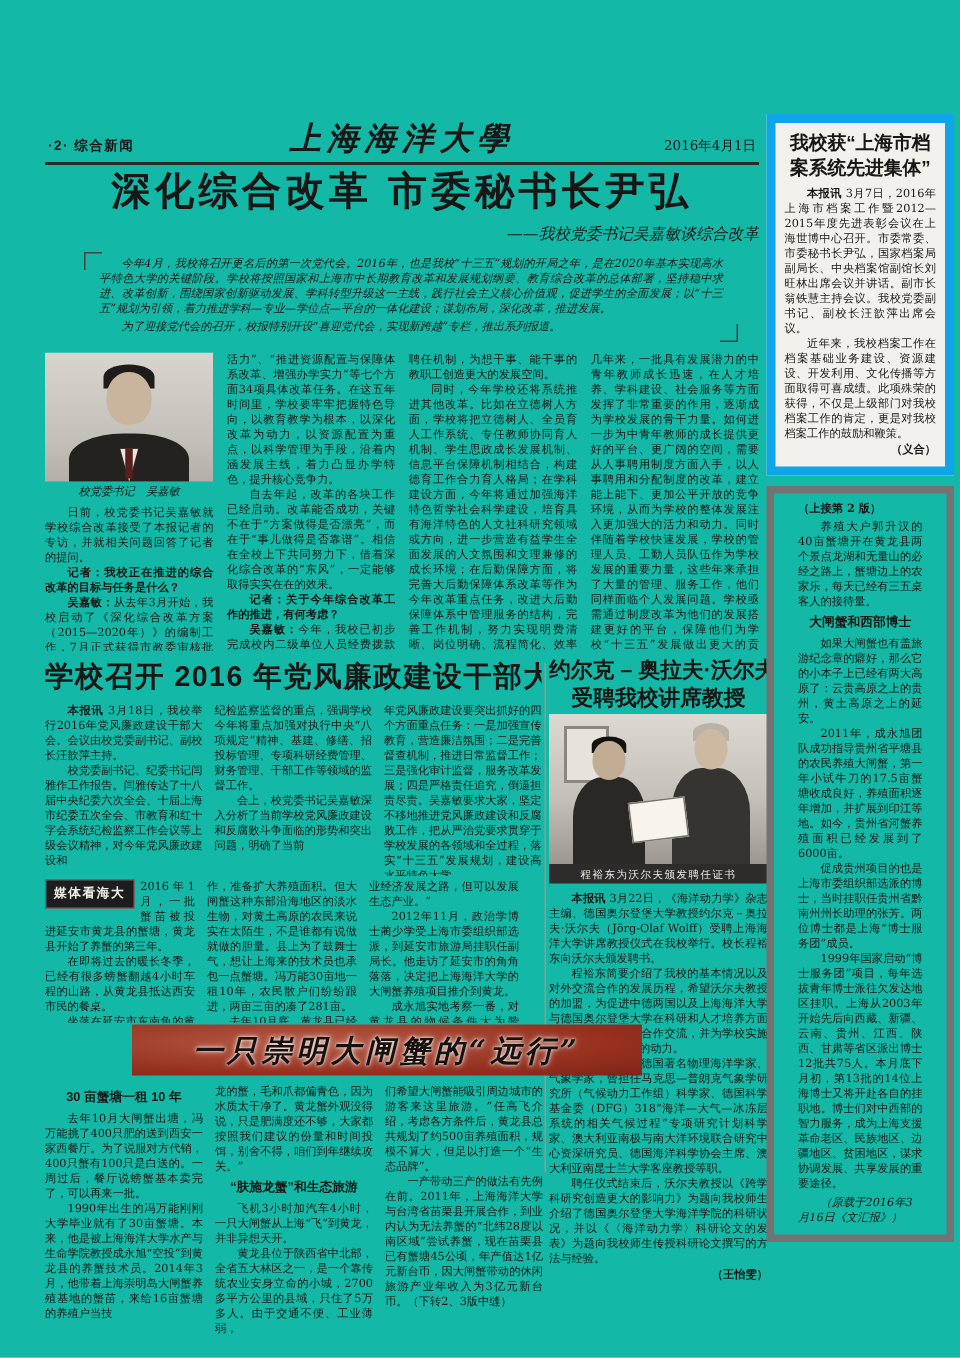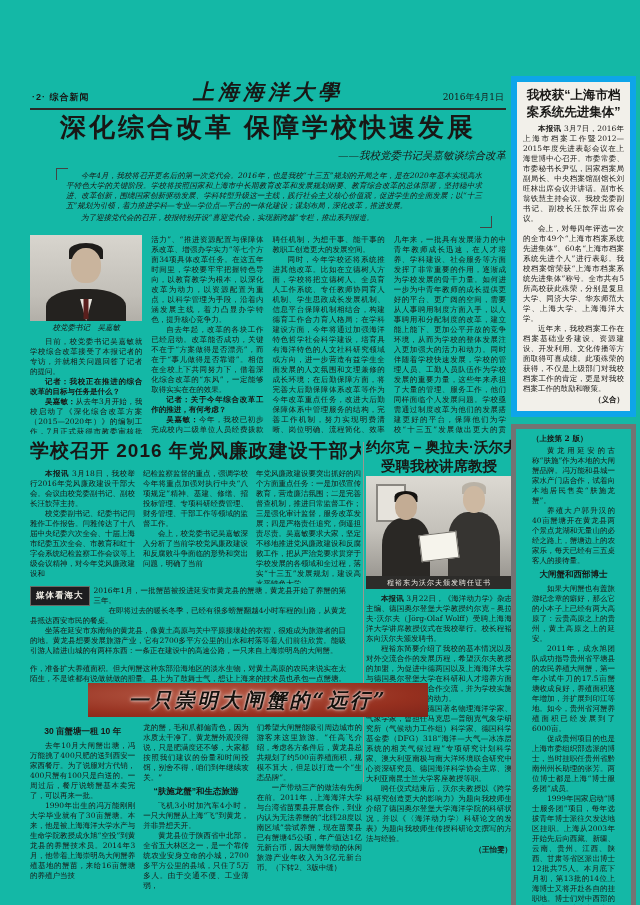--- a/index.html
+++ b/index.html
@@ -40,21 +40,21 @@
   .photo-cap{font-size:7.5px;text-align:center;font-style:italic;margin:2px 0 4px;}
 
   
   .party-article{position:absolute;left:30px;top:438px;width:331px;height:146px;overflow:hidden;}
   .party-article h2{margin:0 0 5px;font-size:19px;font-weight:bold;text-align:center;letter-spacing:1px;font-family:"Liberation Sans",sans-serif;white-space:nowrap;}
   .cols3{display:flex;gap:8px;}
   .cols3 .col{flex:1;min-width:0;}
 
   
   .crab{position:absolute;left:30px;top:586px;width:332px;height:315px;}
-  .crab .secA{position:absolute;left:0;right:16px;top:0;height:96px;overflow:hidden;flex-direction:column;}
+  .crab .secA{position:absolute;left:0;right:16px;top:0;height:96px;overflow:hidden;}
   .crab .secB{position:absolute;left:0;right:0;top:137px;height:176px;overflow:hidden;}
   .badge{float:left;background:#1d1d20;color:#efece4;border:1px solid #6a6a66;font-size:8.5px;font-weight:bold;letter-spacing:1px;padding:3px 5px;margin:0 4px 2px 0;font-family:"Liberation Sans",sans-serif;}
   .crab-banner{position:absolute;left:58px;top:97px;width:340px;height:34px;z-index:6;display:flex;align-items:center;justify-content:center;background:radial-gradient(ellipse at 35% 35%,#b55a46 0%,#96301f 65%,#7e241a 100%);font-size:20px;font-weight:bold;font-style:italic;letter-spacing:3px;color:#17120e;text-shadow:0 0 2px rgba(255,255,255,.95),0 0 4px rgba(255,255,255,.7);white-space:nowrap;}
 
   
   .wolf{position:absolute;left:366px;top:438px;width:146px;height:444px;overflow:hidden;}
   .wolf h3{margin:0;font-size:14.5px;line-height:19px;font-weight:bold;text-align:center;font-family:"Liberation Sans",sans-serif;white-space:nowrap;}
   .ceremony{position:relative;height:100px;margin-top:5px;background:linear-gradient(180deg,#dcd9d2 0%,#c4c1ba 55%,#9b9892 100%);overflow:hidden;}
   .ceremony .frame{position:absolute;left:10px;top:8px;width:26px;height:34px;background:#e6e3dc;border:2px solid #8a8781;}
   .ceremony .fig1{position:absolute;left:16px;bottom:-6px;width:48px;height:64px;background:#2a2825;border-radius:42% 38% 0 0;}
@@ -82,21 +82,21 @@
 
 <div class="sheet">
 
   <div class="hdr">
     <div class="pagenum">·2·  综合新闻</div>
     <div class="masthead">上海海洋大學</div>
     <div class="date">2016年4月1日</div>
   </div>
 
   <section class="main-article bt">
-    <h1>深化综合改革  保障学校快速发展</h1>
+    <h1>深化综合改革  市委秘书长尹弘</h1>
     <div class="subtitle">——我校党委书记吴嘉敏谈综合改革</div>
     <div class="intro">
       <p>今年4月，我校将召开更名后的第一次党代会。2016年，也是我校“十三五”规划的开局之年，是在2020年基本实现高水平特色大学的关键阶段。学校将按照国家和上海市中长期教育改革和发展规划纲要、教育综合改革的总体部署，坚持稳中求进、改革创新，围绕国家创新驱动发展、学科转型升级这一主线，践行社会主义核心价值观，促进学生的全面发展；以“十三五”规划为引领，着力推进学科—专业—学位点—平台的一体化建设；谋划布局，深化改革，推进发展。</p>
       <p>为了迎接党代会的召开，校报特别开设“喜迎党代会，实现新跨越”专栏，推出系列报道。</p>
     </div>
     <div class="cols4">
       <div class="col">
         <figure class="portrait" style="margin:0">
           <span class="hair"></span>
           <span class="head"></span>
@@ -206,27 +206,25 @@
       <p>沃尔夫教授是德国著名物理海洋学家、气象学家，曾担任马克思—普朗克气象学研究所（气候动力工作组）科学家、德国科学基金委（DFG）318“海洋—大气—冰冻层系统的相关气候过程”专项研究计划科学家、澳大利亚南极与南大洋环境联合研究中心资深研究员、德国海洋科学协会主席、澳大利亚南昆士兰大学客座教授等职。</p>
       <p>聘任仪式结束后，沃尔夫教授以《跨学科研究创造更大的影响力》为题向我校师生介绍了德国奥尔登堡大学海洋学院的科研状况，并以《〈海洋动力学〉科研论文的发表》为题向我校师生传授科研论文撰写的方法与经验。</p>
       <span class="sig">（王怡雯）</span>
     </div>
   </section>
 
   <aside class="sidebar bt">
     <div class="sbox1">
       <div class="stitle">我校获“上海市档案系统先进集体”</div>
       <p><b class="lead">本报讯</b><span>  3月7日，2016年上海市档案工作暨2012—2015年度先进表彰会议在上海世博中心召开。市委常委、市委秘书长尹弘，国家档案局副局长、中央档案馆副馆长刘旺林出席会议并讲话。副市长翁铁慧主持会议。我校党委副书记、副校长汪歆萍出席会议。</span></p>
-      <p>会上，对每四年评选一次的全市49个“上海市档案系统先进集体”、60名“上海市档案系统先进个人”进行表彰。我校档案馆荣获“上海市档案系统先进集体”称号。全市共有5所高校获此殊荣，分别是复旦大学、同济大学、华东师范大学、上海大学、上海海洋大学。</p>
       <p>近年来，我校档案工作在档案基础业务建设、资源建设、开发利用、文化传播等方面取得可喜成绩。此项殊荣的获得，不仅是上级部门对我校档案工作的肯定，更是对我校档案工作的鼓励和鞭策。</p>
       <span class="sig">（义合）</span>
     </div>
     <div class="scont">
       <p class="contlabel">（上接第 2 版）</p>
-      <p>黄龙用延安的古称“肤施”作为本地的大闸蟹品牌。冯万能和县城一家水产门店合作，试着向本地居民售卖“肤施龙蟹”。</p>
       <p>养殖大户郭升汉的40亩蟹塘开在黄龙县两个景点龙湖和无量山的必经之路上，蟹塘边上的农家乐，每天已经有三五桌客人的接待量。</p>
       <div class="subhead">大闸蟹和西部博士</div>
       <p>如果大闸蟹也有盖旅游纪念章的癖好，那么它的小本子上已经有两大高原了：云贵高原之上的贵州，黄土高原之上的延安。</p>
       <p>2011年，成永旭团队成功指导贵州省平塘县的农民养殖大闸蟹，第一年小试牛刀的17.5亩蟹塘收成良好，养殖面积逐年增加，并扩展到印江等地。如今，贵州省河蟹养殖面积已经发展到了6000亩。</p>
       <p>促成贵州项目的也是上海市委组织部选派的博士，当时挂职任贵州省黔南州州长助理的张芳。两位博士都是上海“博士服务团”成员。</p>
       <p>1999年国家启动“博士服务团”项目，每年选拔青年博士派往欠发达地区挂职。上海从2003年开始先后向西藏、新疆、云南、贵州、江西、陕西、甘肃等省区派出博士12批共75人。本月底下月初，第13批的14位上海博士又将开赴各自的挂职地。博士们对中西部的智力服务，成为上海支援革命老区、民族地区、边疆地区、贫困地区，谋求协调发展、共享发展的重要途径。</p>
       <span class="source">（原载于2016年3月16日《文汇报》）</span>
     </div>
   </aside>
 

